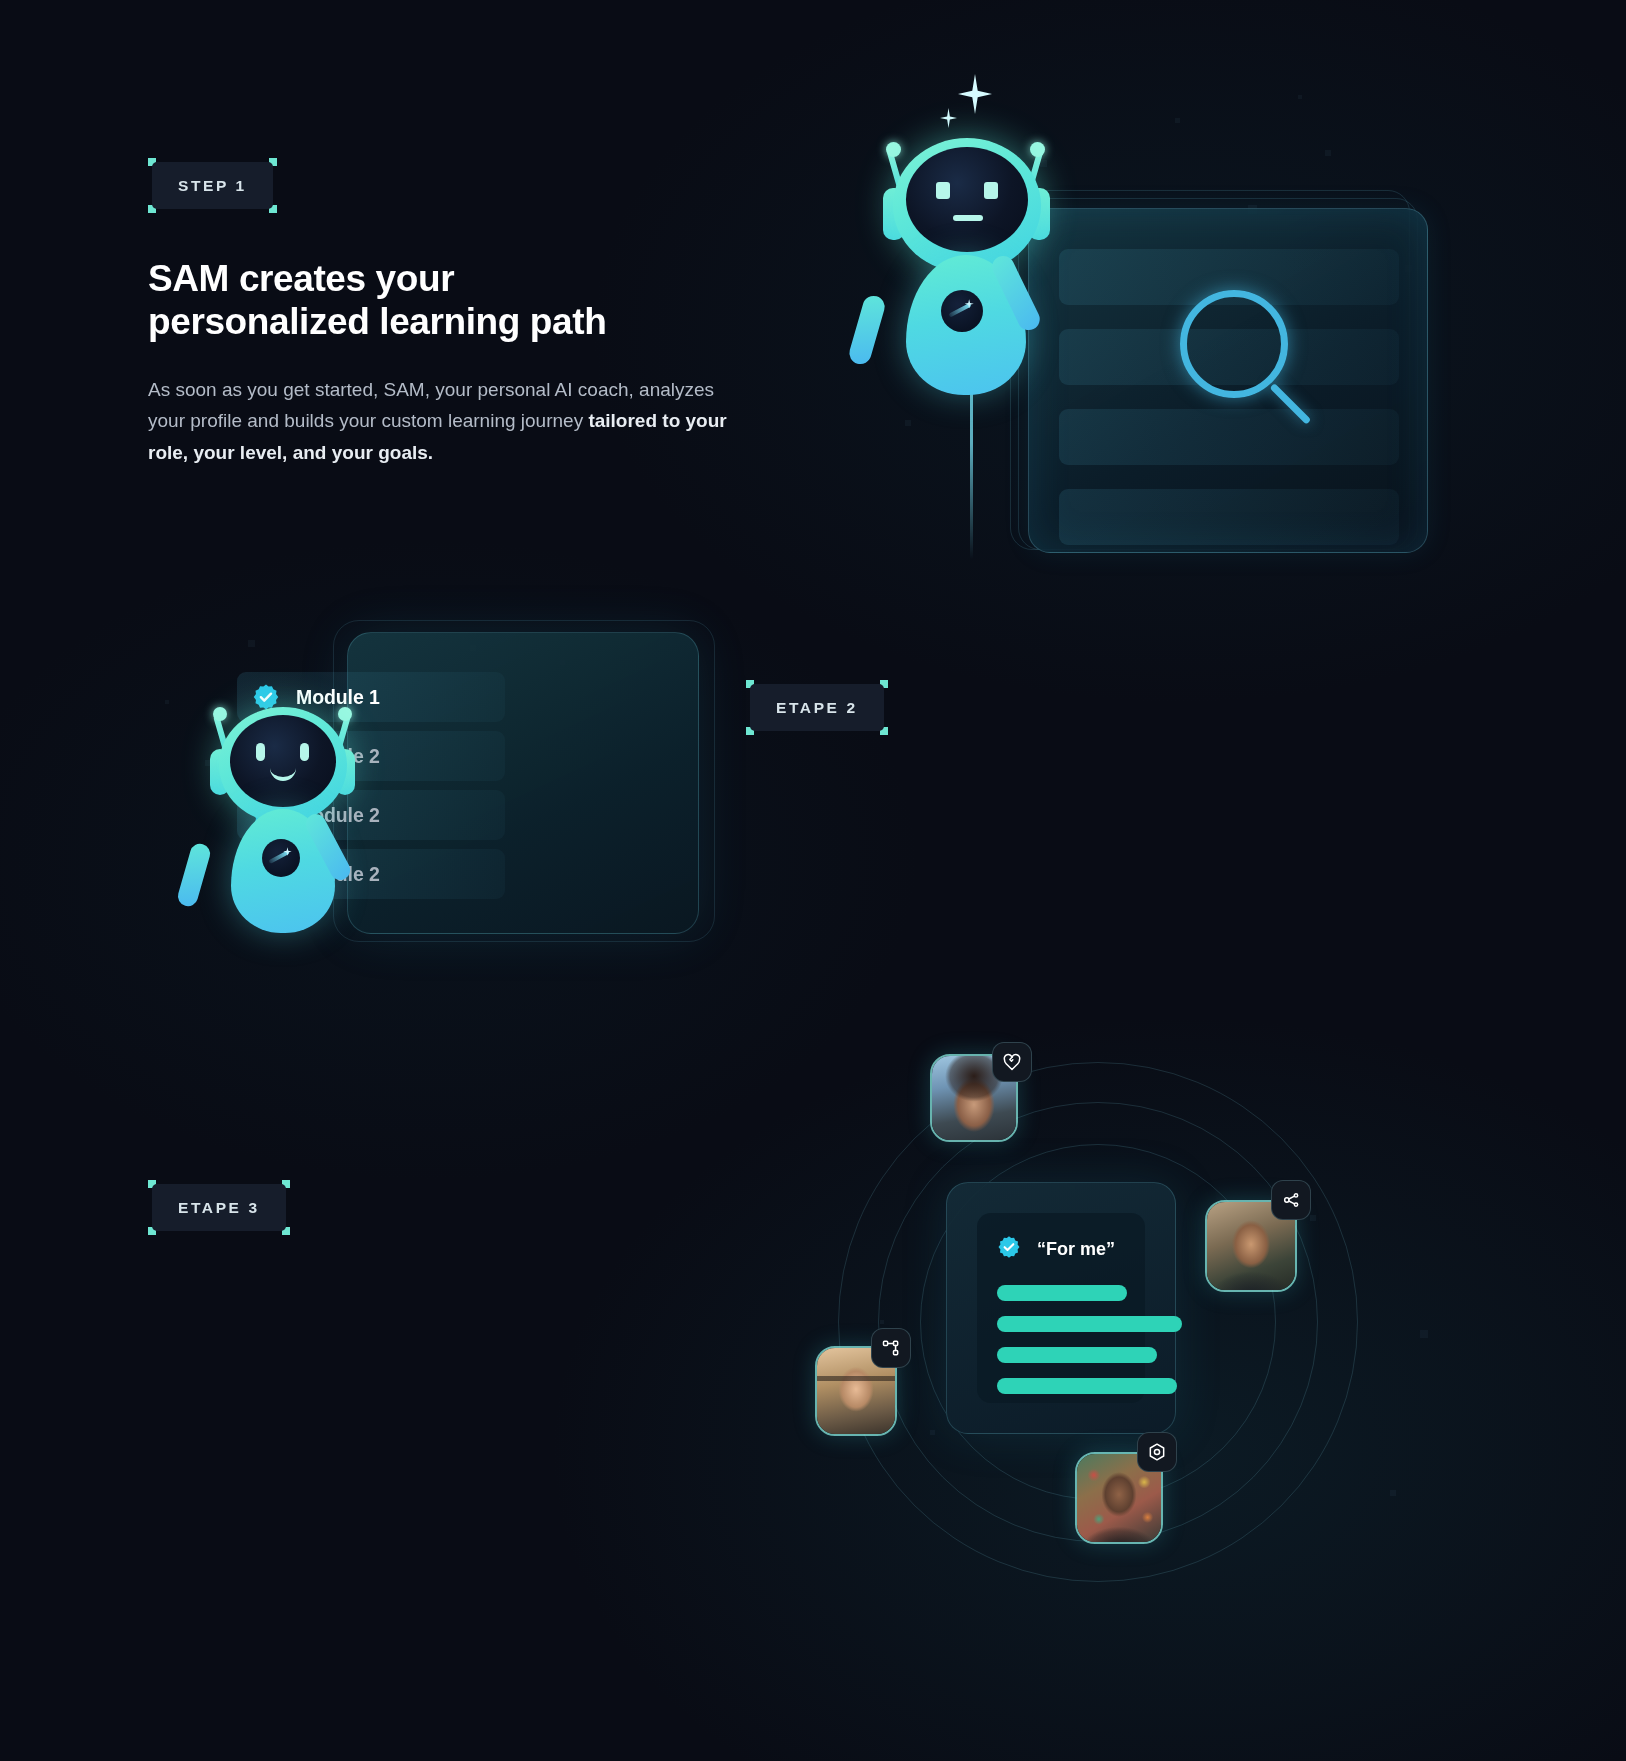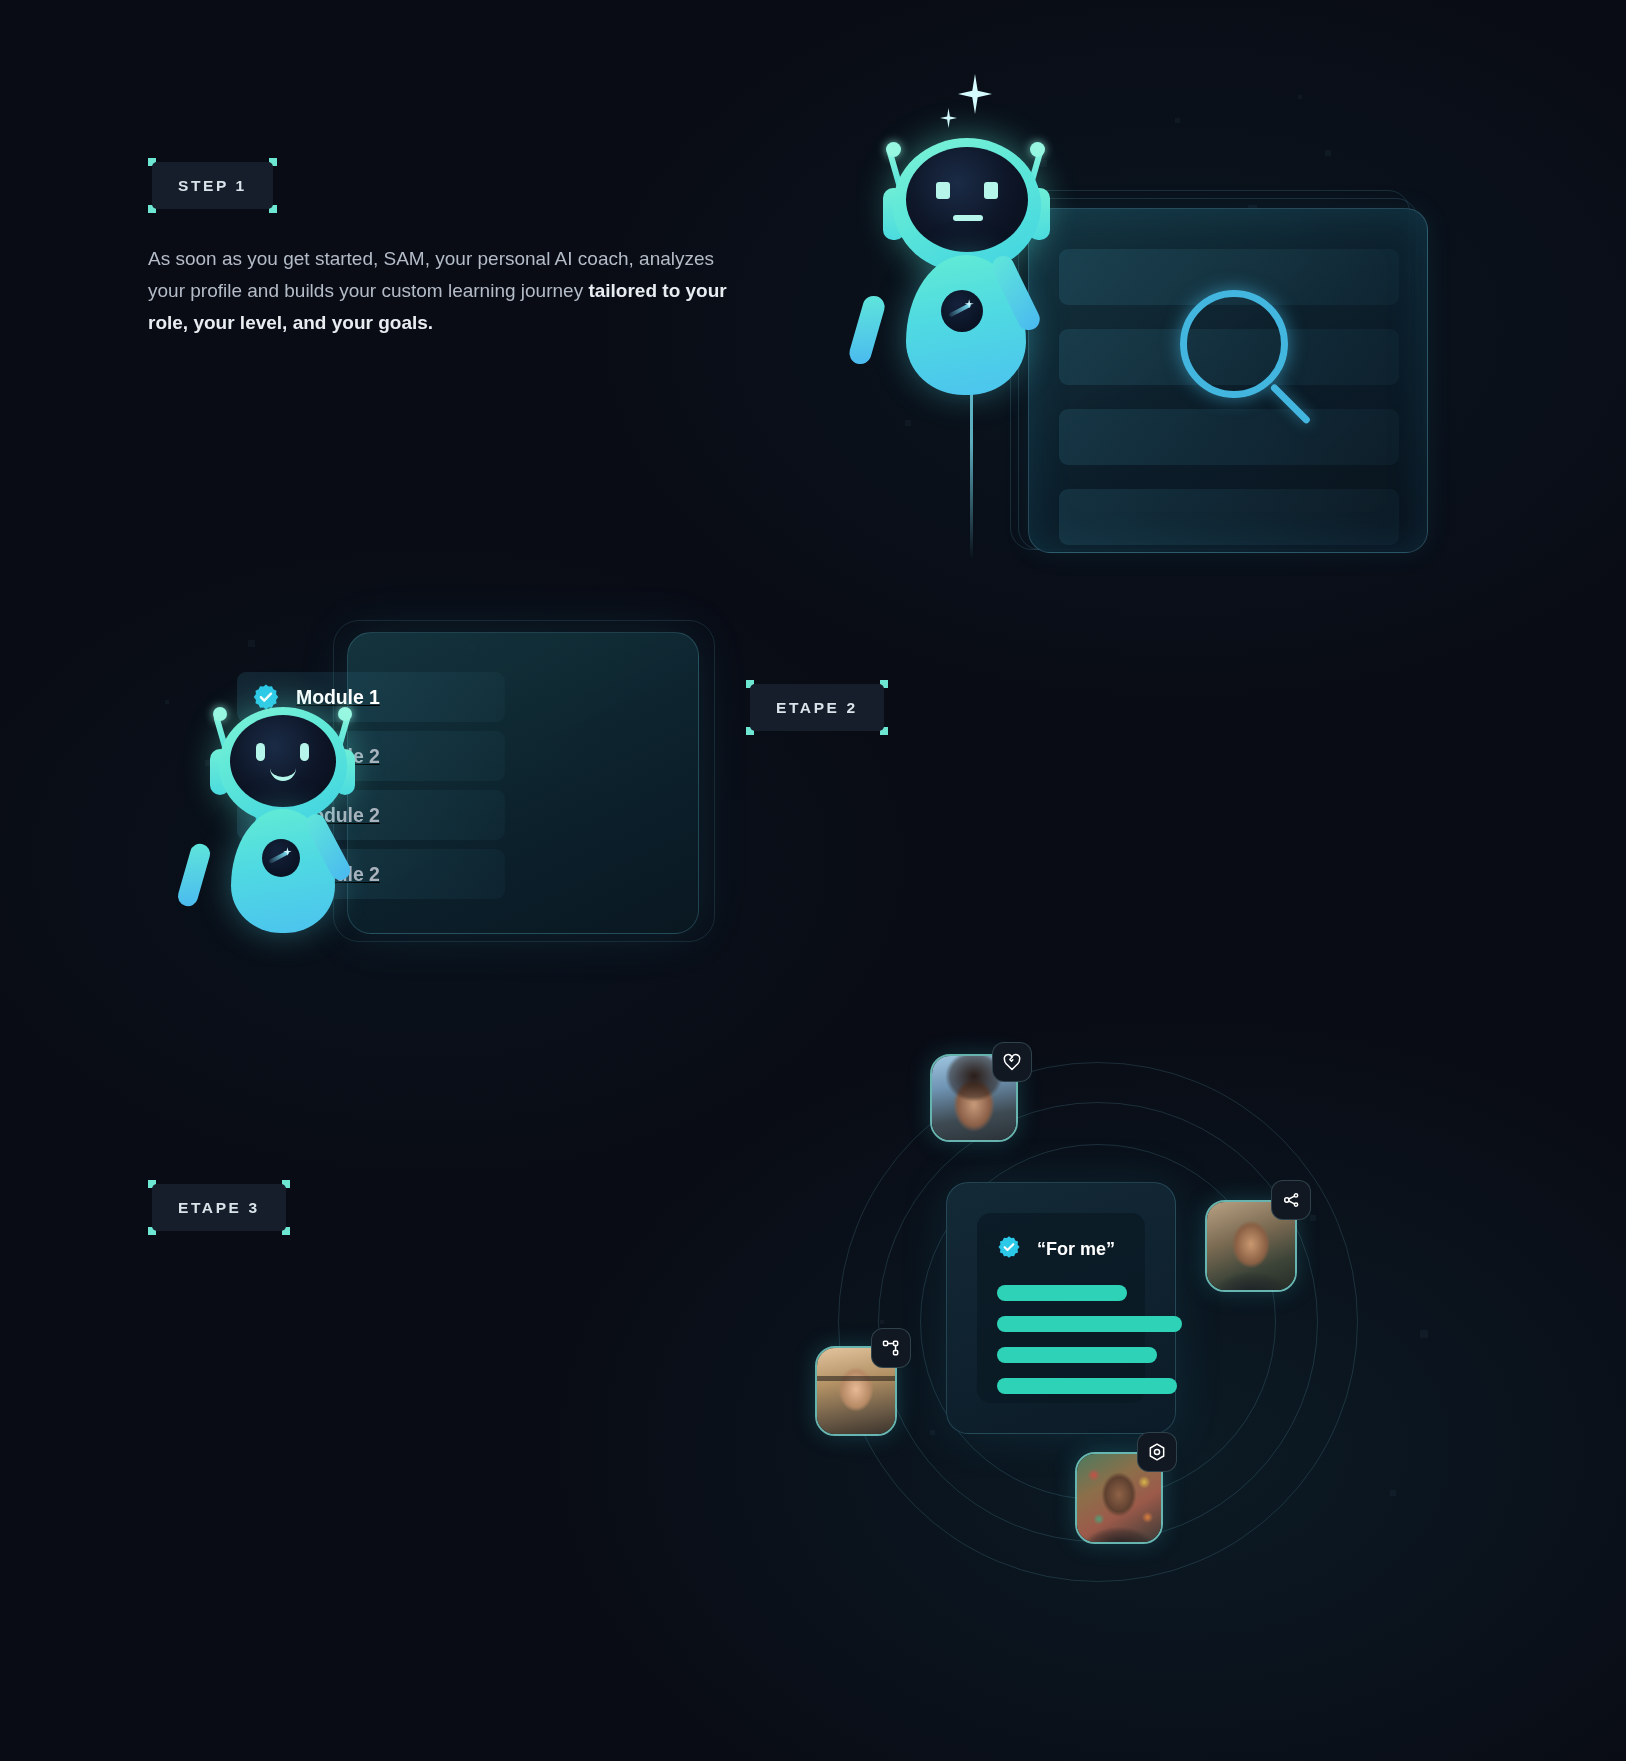--- a/index.html
+++ b/index.html
@@ -229,21 +229,20 @@
     position: absolute;
     left: 52px;
     width: 268px;
     height: 50px;
     border-radius: 9px;
     background: linear-gradient(90deg, rgba(70,160,190,0.16), rgba(70,160,190,0.05));
     display: flex;
     align-items: center;
     padding-left: 15px;
     gap: 16px;
-    text-decoration: underline;
   }
   .mod-label { font-size: 19.5px; font-weight: 700; color: #a9b2bd; letter-spacing: -0.1px; }
   .mod-label.active { color: #ffffff; }
 
   .verified {
     flex: 0 0 auto;
     width: 28px; height: 28px;
     position: relative;
   }
   .verified svg { display: block; }
@@ -329,20 +328,22 @@
   <div class="dust" style="left:880px;top:1320px;width:4px;height:4px;"></div>
 
   <div class="txt-block" style="left:148px;top:158px;width:620px;">
     <div class="badge-wrap">
       <span class="corner tl"></span>
       <span class="corner tr"></span>
       <span class="corner bl"></span>
       <span class="corner br"></span>
       <span class="badge">STEP 1</span>
     </div>
+    <h2 class="headline">SAM creates your
+personalized learning path</h2>
     <p class="body"><span>As soon as you get started, SAM, your personal AI coach, analyzes your profile and builds your custom learning journey </span><b>tailored to your role, your level, and your goals.</b><span></span></p>
   </div>
 
   <div class="viz" style="left:900px;top:60px;width:560px;height:500px;">
 
     <div class="panel-ghost" style="left:110px;top:130px;width:400px;height:360px;"></div>
     <div class="panel-ghost" style="left:118px;top:138px;width:400px;height:352px;"></div>
 
     <div class="panel-card" style="left:128px;top:148px;width:400px;height:345px;">
       <div class="panel-row" style="top:40px;"></div>

